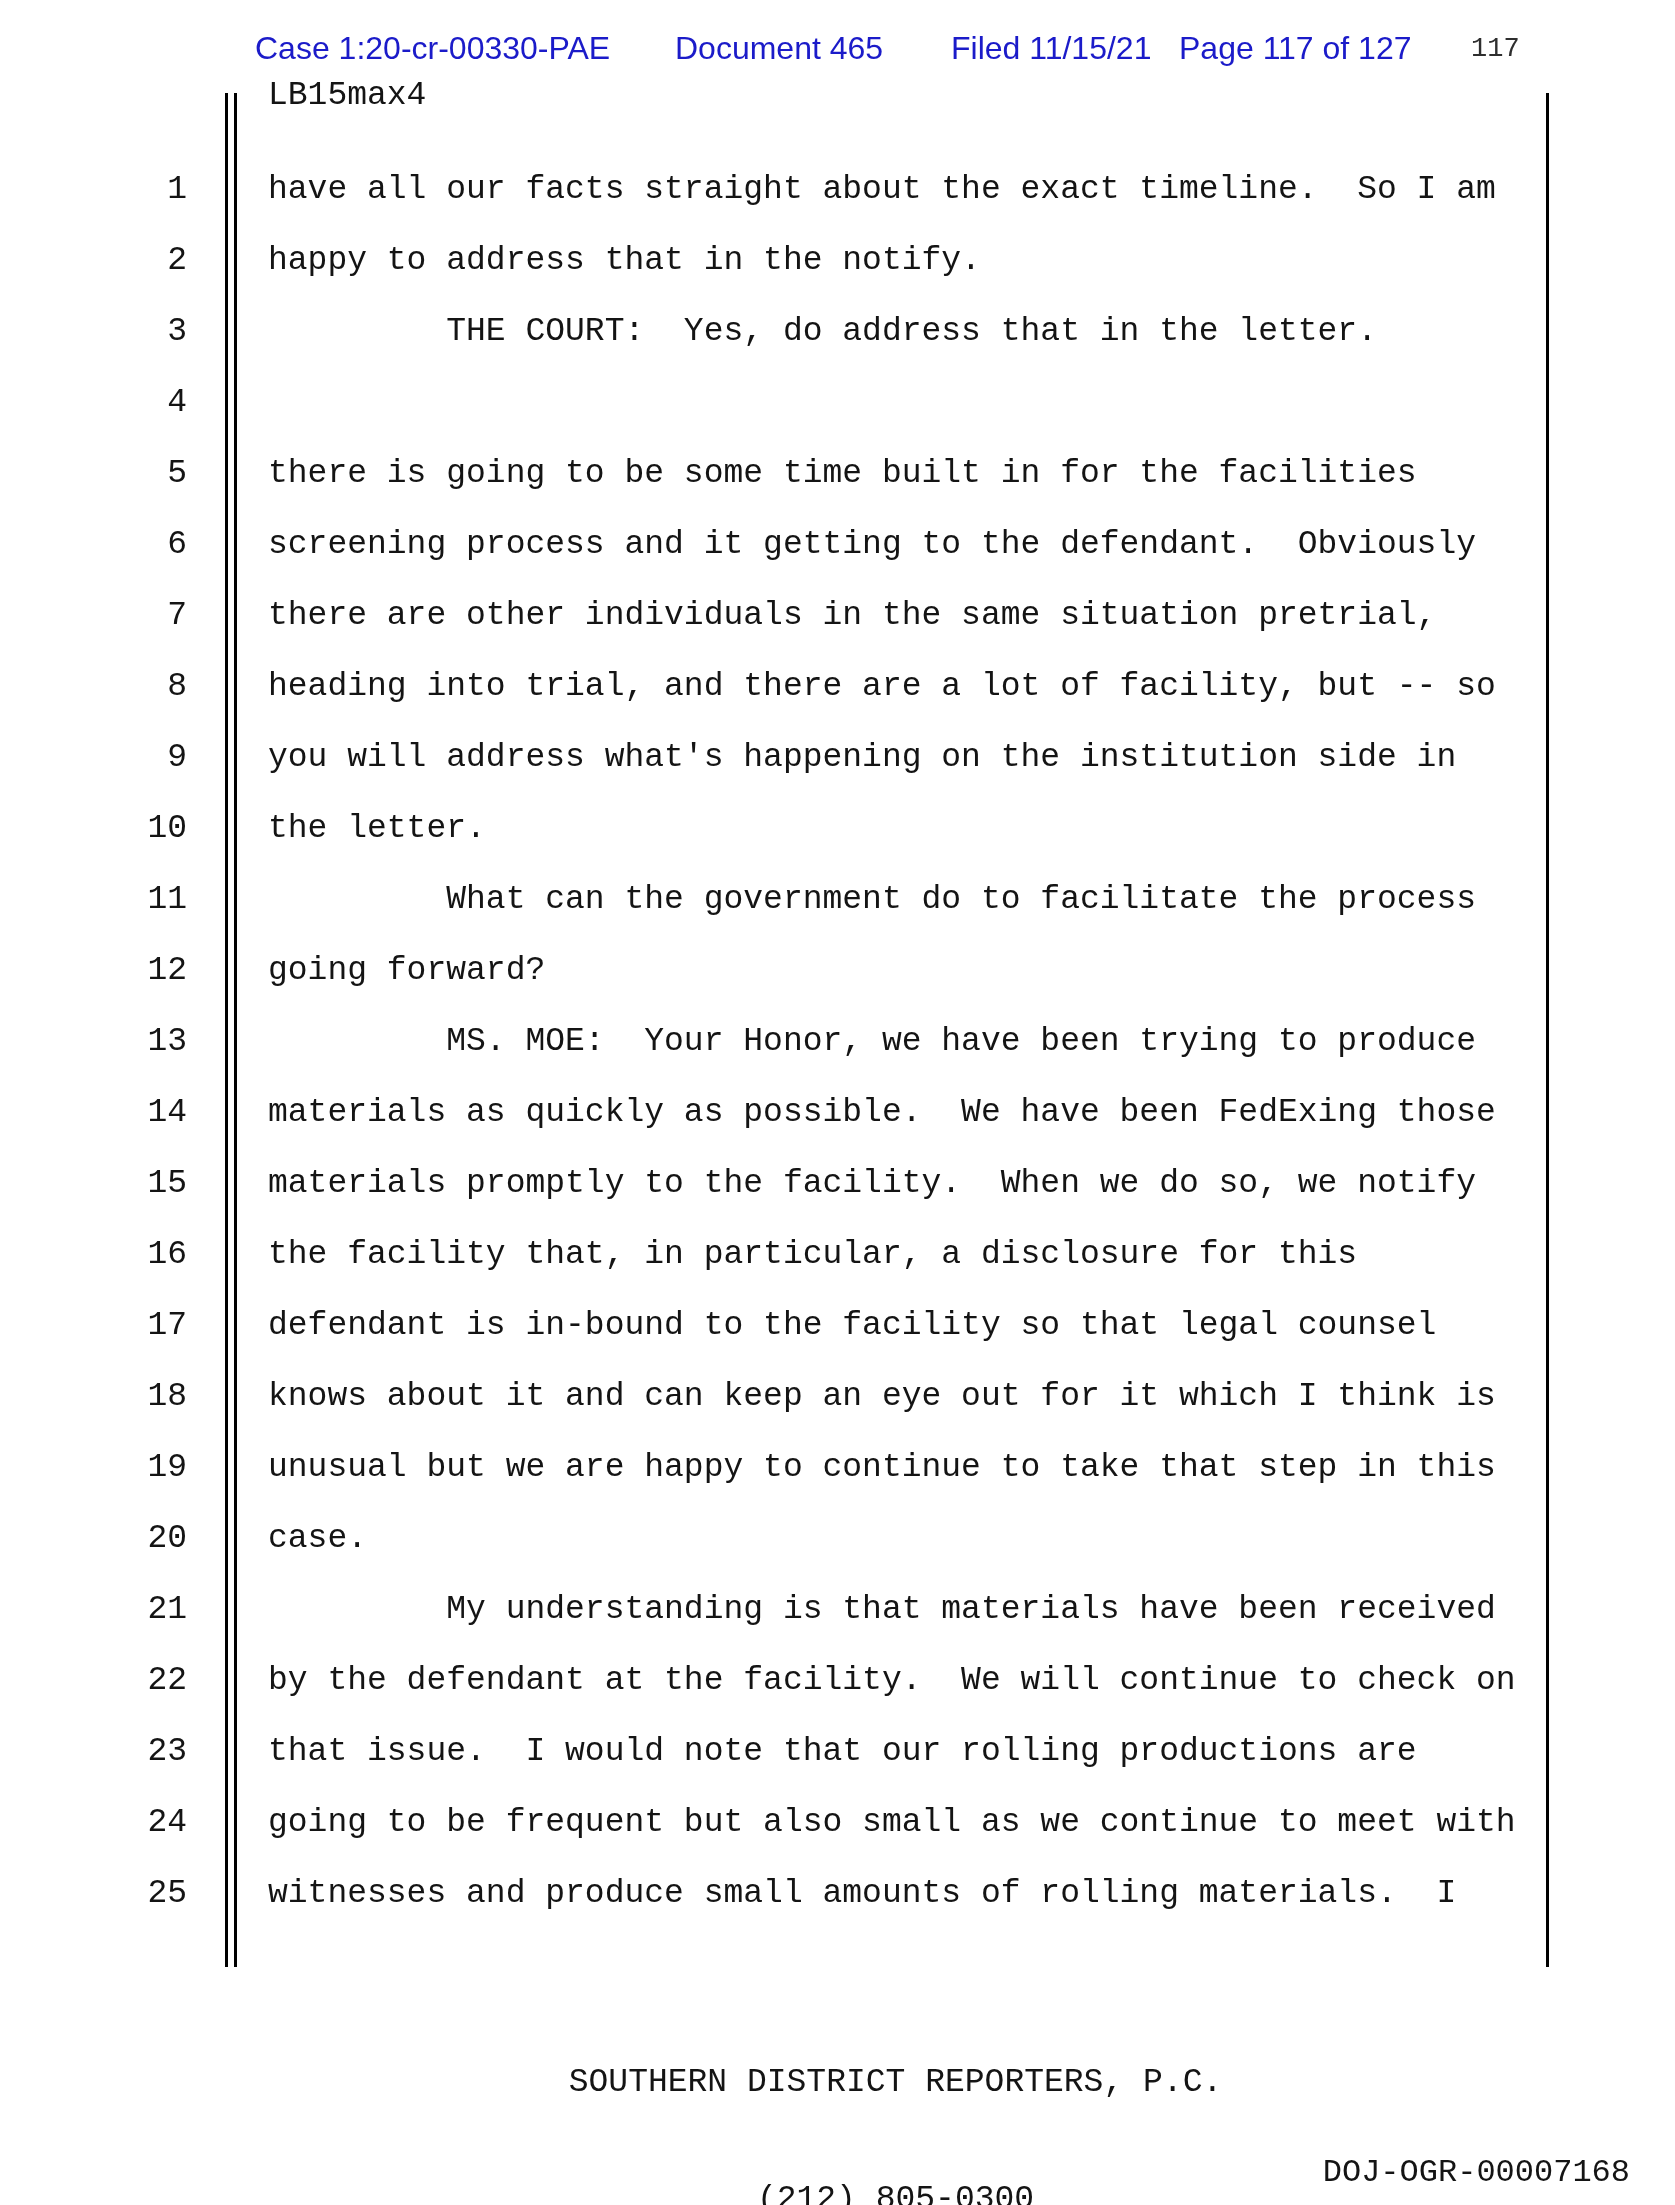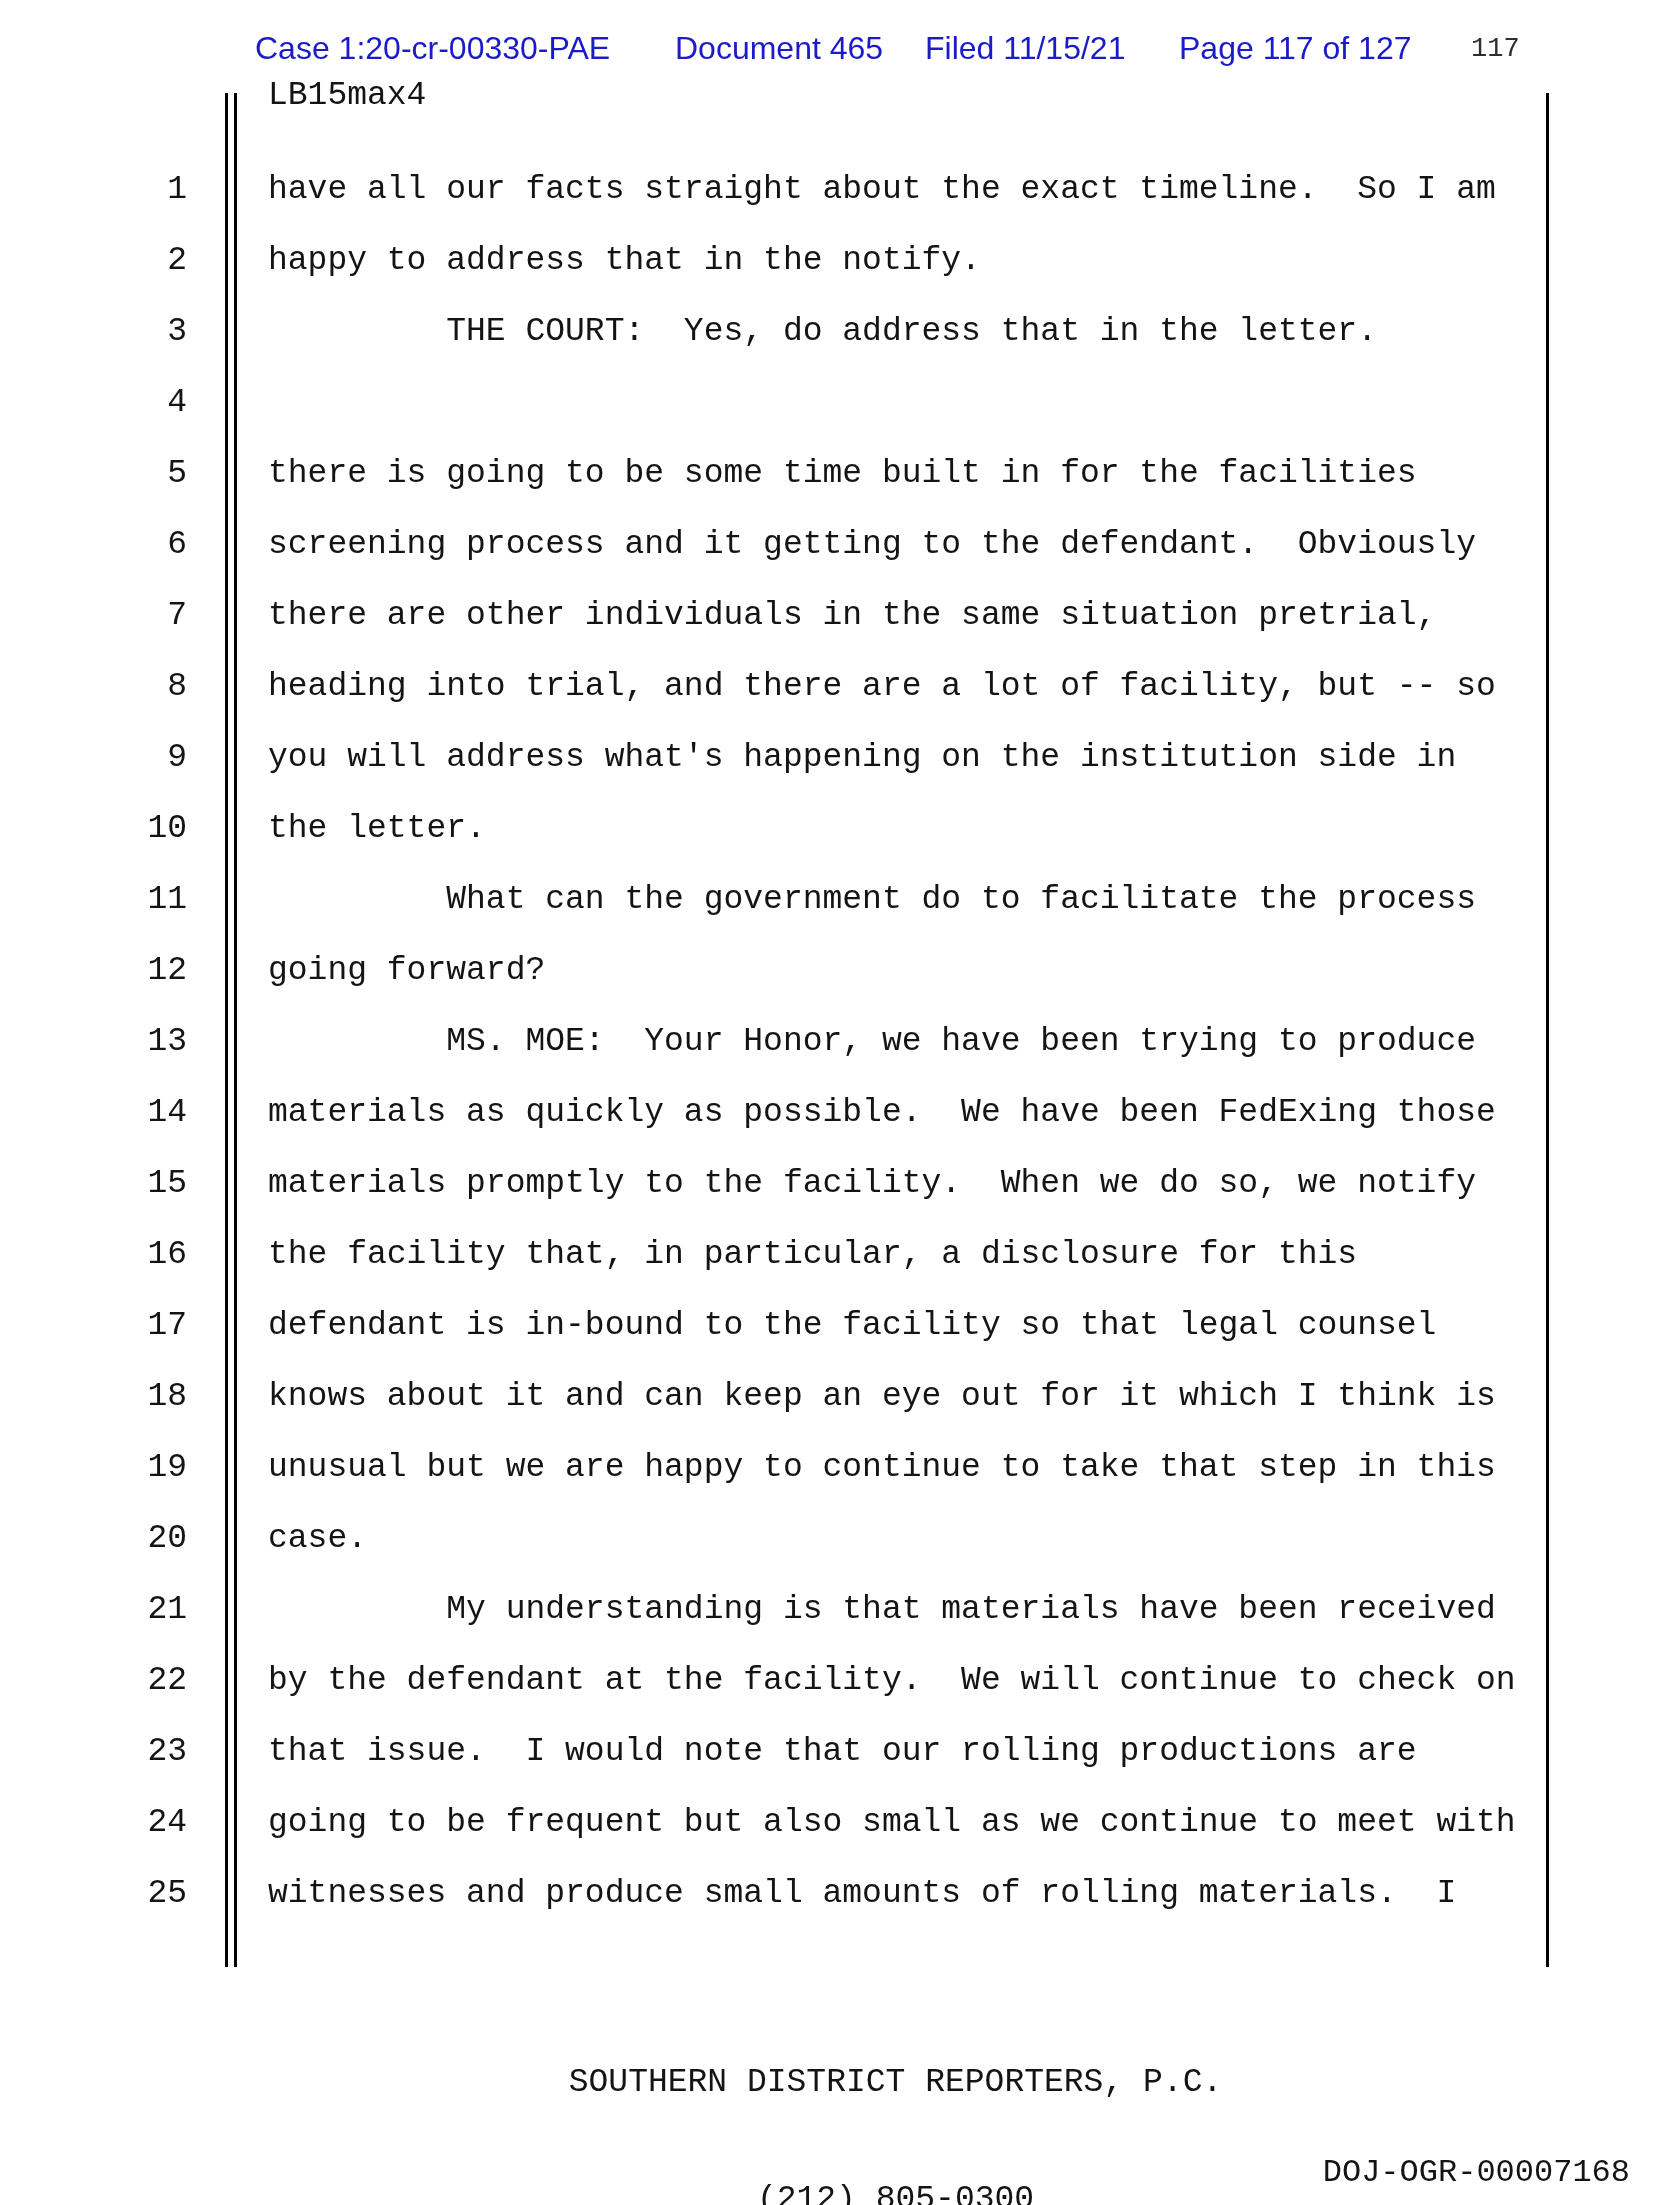--- a/index.html
+++ b/index.html
@@ -21,21 +21,21 @@
     position: absolute;
     top: 32px;
     font-family: "Liberation Sans", sans-serif;
     font-size: 32px;
     line-height: 32px;
     color: #1b1bc9;
     white-space: nowrap;
   }
   .stamp-case  { left: 255px; text-align: right; }
   .stamp-doc   { left: 675px; }
-  .stamp-filed { left: 925px; }
+  .stamp-filed { left: 951px; }
   .stamp-page  { left: 1179px; }
   .corner-page-number {
     position: absolute;
     left: 1471px;
     top: 33px;
     font-size: 27px;
     line-height: 32px;
     color: #2e2e2e;
     white-space: nowrap;
   }

